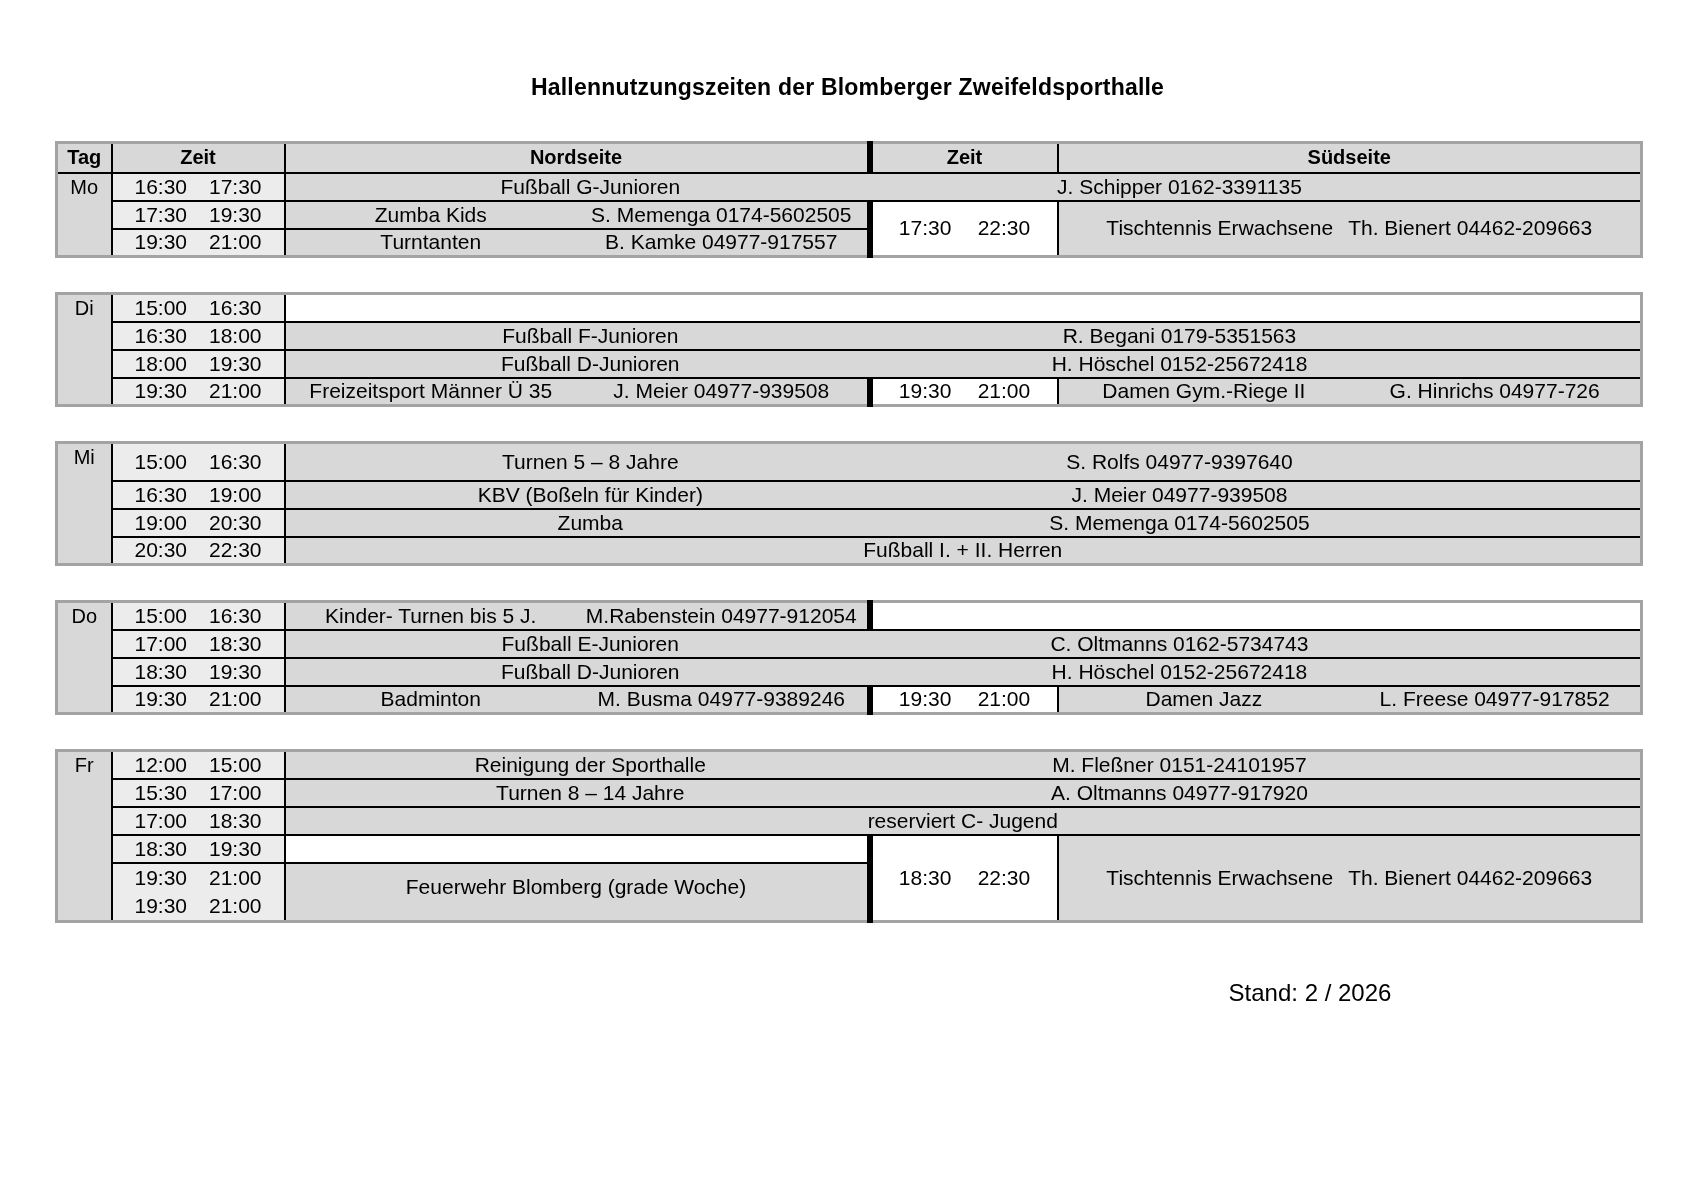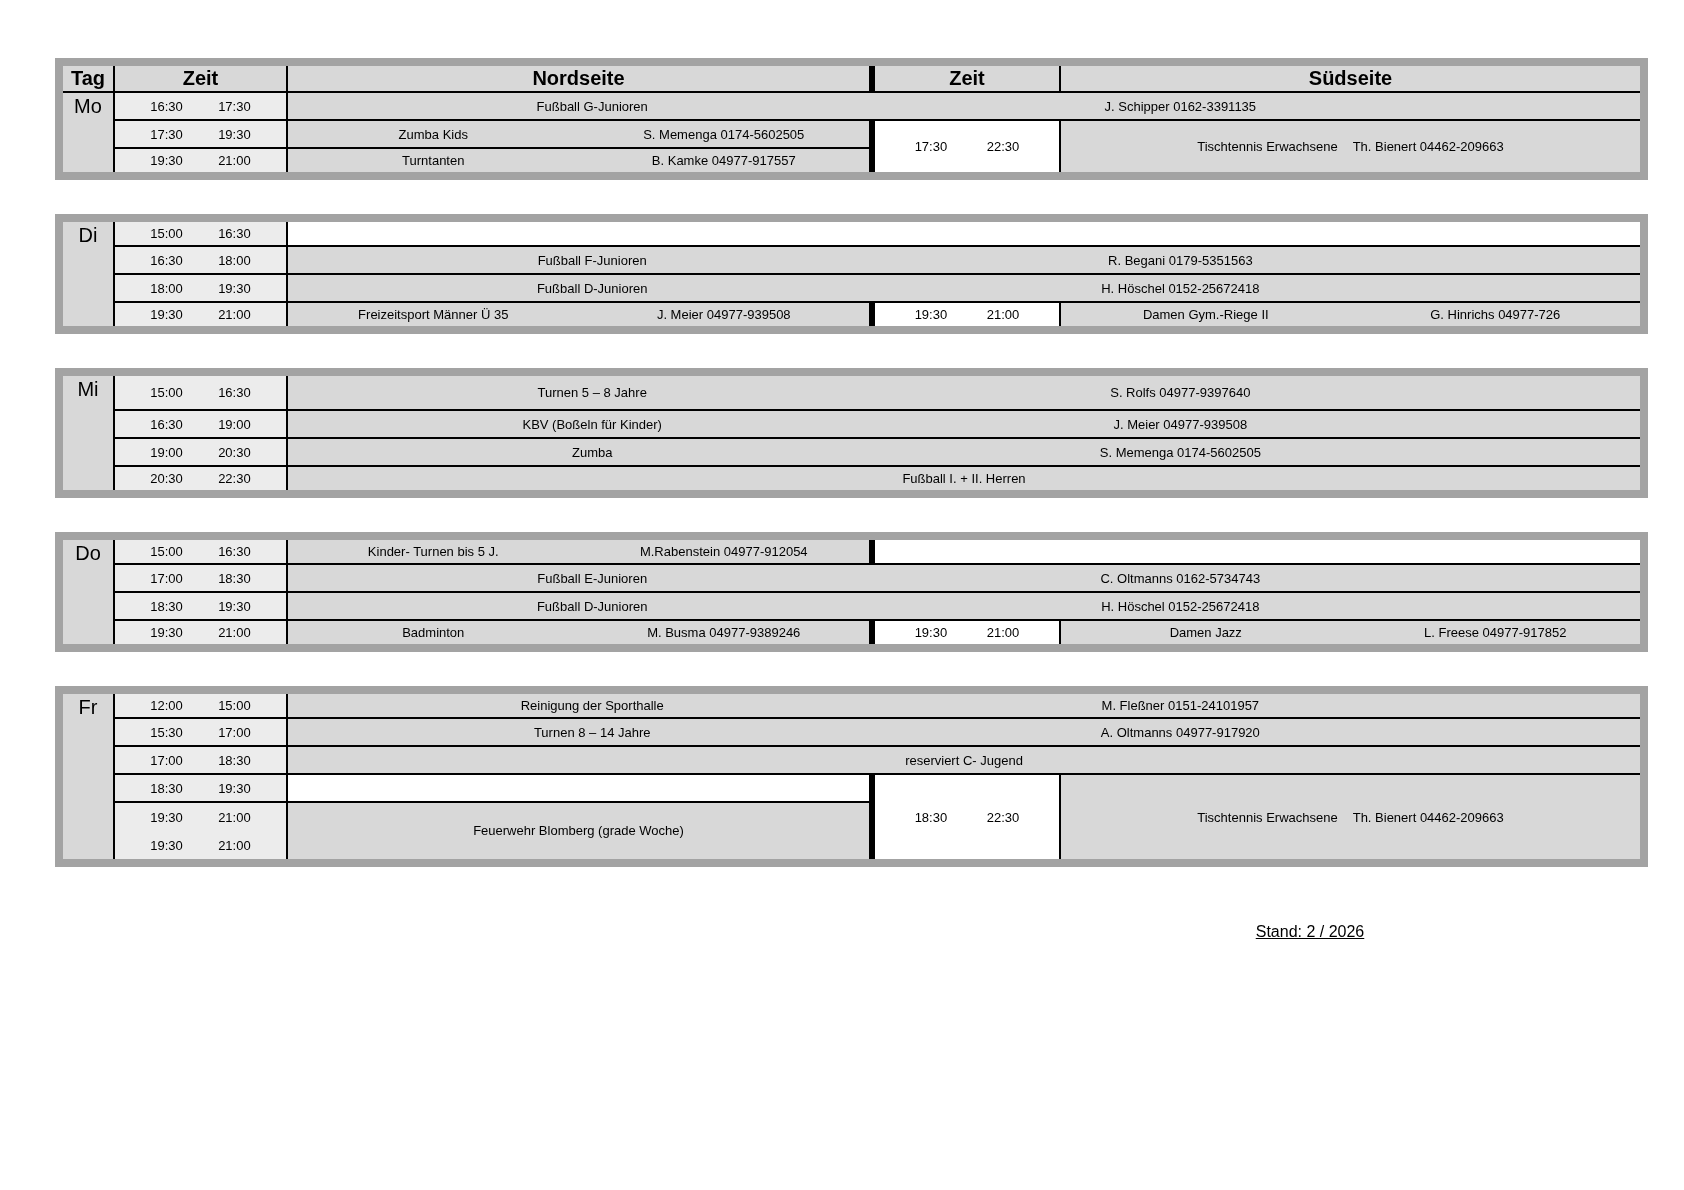--- a/index.html
+++ b/index.html
@@ -8,33 +8,33 @@
     font-family:"Liberation Sans", sans-serif;
     color:#000;position:relative;
   }
   .page{padding:58px 44px 0 55px;}
   .title{
     font-size:23px;font-weight:bold;text-align:center;
     margin:16px 0 40px 0;letter-spacing:0.2px;
   }
   table{
     border-collapse:collapse;table-layout:fixed;
-    width:1585px;border:8px solid #a3a3a3;
+    width:1585px;border:3px solid #a3a3a3;
   }
   table.gap{margin-top:34px;}
   col.c-tag{width:55px;}
   col.c-timeL{width:173px;}
   col.c-nord{width:585px;}
   col.c-timeR{width:188px;}
   col.c-sued{width:584px;}
   tr{height:28px;}
   tr.hdr{height:30px;}
   tr.tall{height:38px;}
   th,td{
-    border:2px solid #000;padding:0;font-size:13px;
+    border:2px solid #000;padding:0;font-size:21px;
     vertical-align:middle;overflow:hidden;white-space:nowrap;
   }
   th{background:#d8d8d8;font-weight:bold;font-size:20px;text-align:center;}
   td.tag{
     background:#d8d8d8;font-weight:normal;font-size:20px;
     text-align:center;vertical-align:top;padding-top:2px;
   }
   td.time{background:#ececec;}
   td.gray{background:#d8d8d8;}
   td.white{background:#fff;}
@@ -44,28 +44,29 @@
   .two{display:flex;align-items:center;width:100%;}
   .two span{flex:1;text-align:center;overflow:hidden;}
   .sp{display:flex;align-items:center;width:100%;}
   .sp .a{flex:0 0 45%;text-align:center;overflow:hidden;}
   .sp .b{flex:0 0 42%;text-align:center;overflow:hidden;}
   .single{display:flex;justify-content:center;align-items:center;gap:15px;width:100%;text-align:center;}
   td.bottomcell{vertical-align:bottom;}
   td.bottomcell .single{padding-bottom:21px;}
   .stand{
     margin-top:56px;margin-left:1140px;width:230px;
-    text-align:center;font-size:16px;text-decoration:underline;
+    text-align:center;font-size:24px;
   }
 </style>
 </head>
 <body>
 
 <div class="page">
 
+  <div class="title">Hallennutzungszeiten der Blomberger Zweifeldsporthalle</div>
 
   <table>
     <colgroup>
         <col class="c-tag">
         <col class="c-timeL">
         <col class="c-nord">
         <col class="c-timeR">
         <col class="c-sued">
       </colgroup>
     <tbody>

